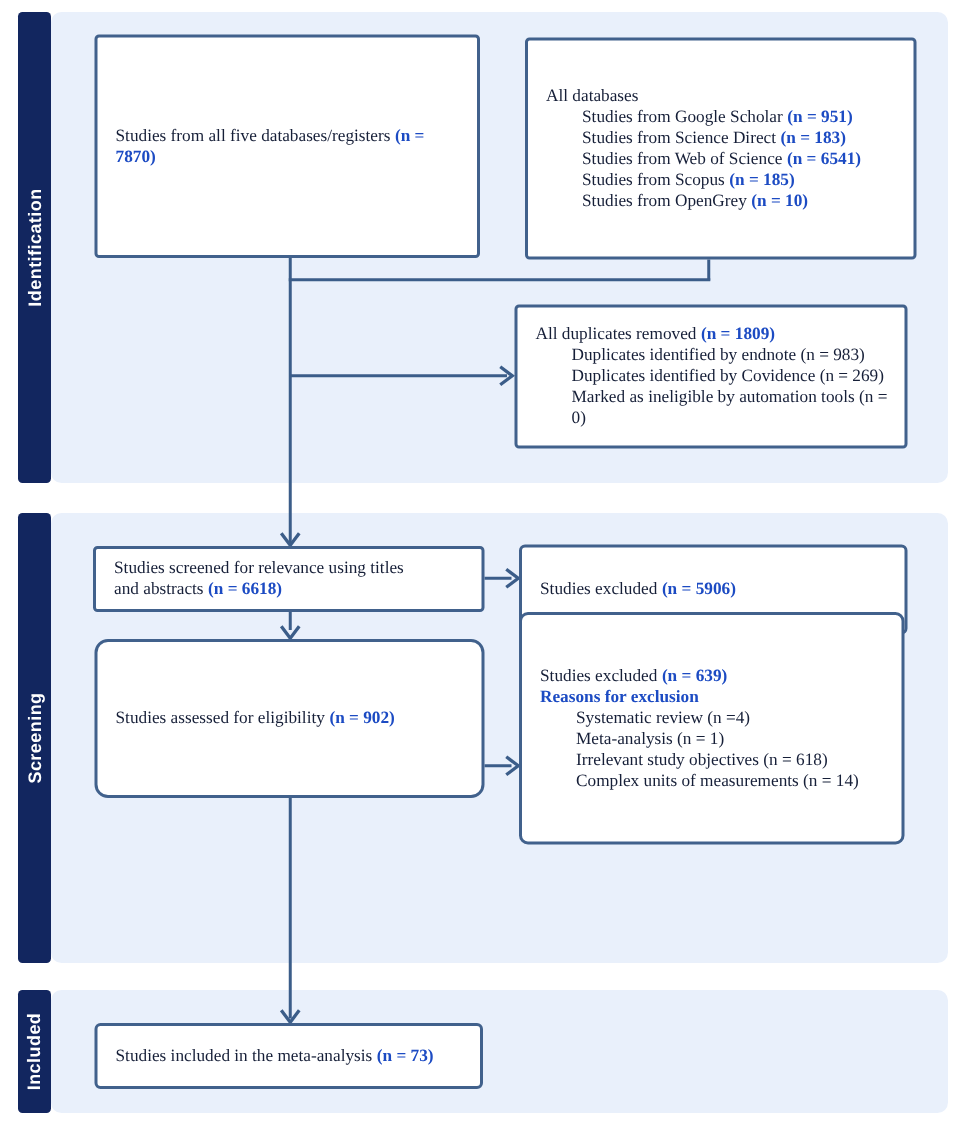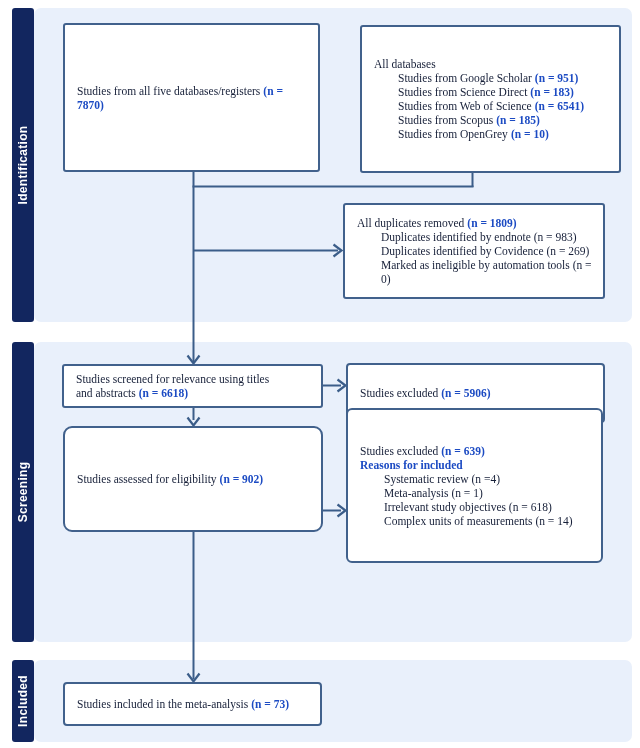--- a/index.html
+++ b/index.html
@@ -27,21 +27,21 @@
   
   .box{
     position:absolute;z-index:3;background:#ffffff;border:2px solid #41618c;border-radius:3px;
     box-sizing:border-box;display:flex;flex-direction:column;justify-content:center;
     font-size:11.5px;line-height:14px;padding:4px 10px 4px 12px;
   }
   .count{color:#1c4bc3;font-weight:bold;margin-left:3px;}
   .blue-bold{color:#1c4bc3;font-weight:bold;}
   .indent{padding-left:24px;}
   #box-all-sources{left:63px;top:23px;width:257px;height:149px;}
-  #box-databases{left:360px;top:25px;width:261px;height:148px;}
+  #box-databases{left:350px;top:25px;width:261px;height:148px;}
   #box-duplicates{left:343px;top:203px;width:262px;height:96px;}
   #box-screened{left:62px;top:364px;width:261px;height:44px;padding-right:40px;align-items:center;}
   #box-excluded-1{left:346px;top:363px;width:259px;height:60px;border-radius:4px;}
   #box-eligibility{left:63px;top:426px;width:260px;height:106px;border-radius:9px;}
   #box-excluded-2{left:346px;top:408px;width:257px;height:155px;border-radius:6px;}
   #box-included{left:63px;top:682px;width:259px;height:44px;border-radius:4px;}
 </style>
 </head>
 <body>
 
@@ -129,21 +129,21 @@
   <div class="box" id="box-eligibility">
     <div>
       <span>Studies assessed for eligibility</span><span class="count">(n = 902)</span>
     </div>
   </div>
 
   <div class="box" id="box-excluded-2">
     <div>
       <span>Studies excluded</span><span class="count">(n = 639)</span>
     </div>
-    <div class="blue-bold">Reasons for included</div>
+    <div class="blue-bold">Reasons for exclusion</div>
     <div class="indent">Systematic review (n =4)</div>
     <div class="indent">Meta-analysis (n = 1)</div>
     <div class="indent">Irrelevant study objectives (n = 618)</div>
     <div class="indent">Complex units of measurements (n = 14)</div>
   </div>
 
   <div class="box" id="box-included">
     <div>
       <span>Studies included in the meta-analysis</span><span class="count">(n = 73)</span>
     </div>

